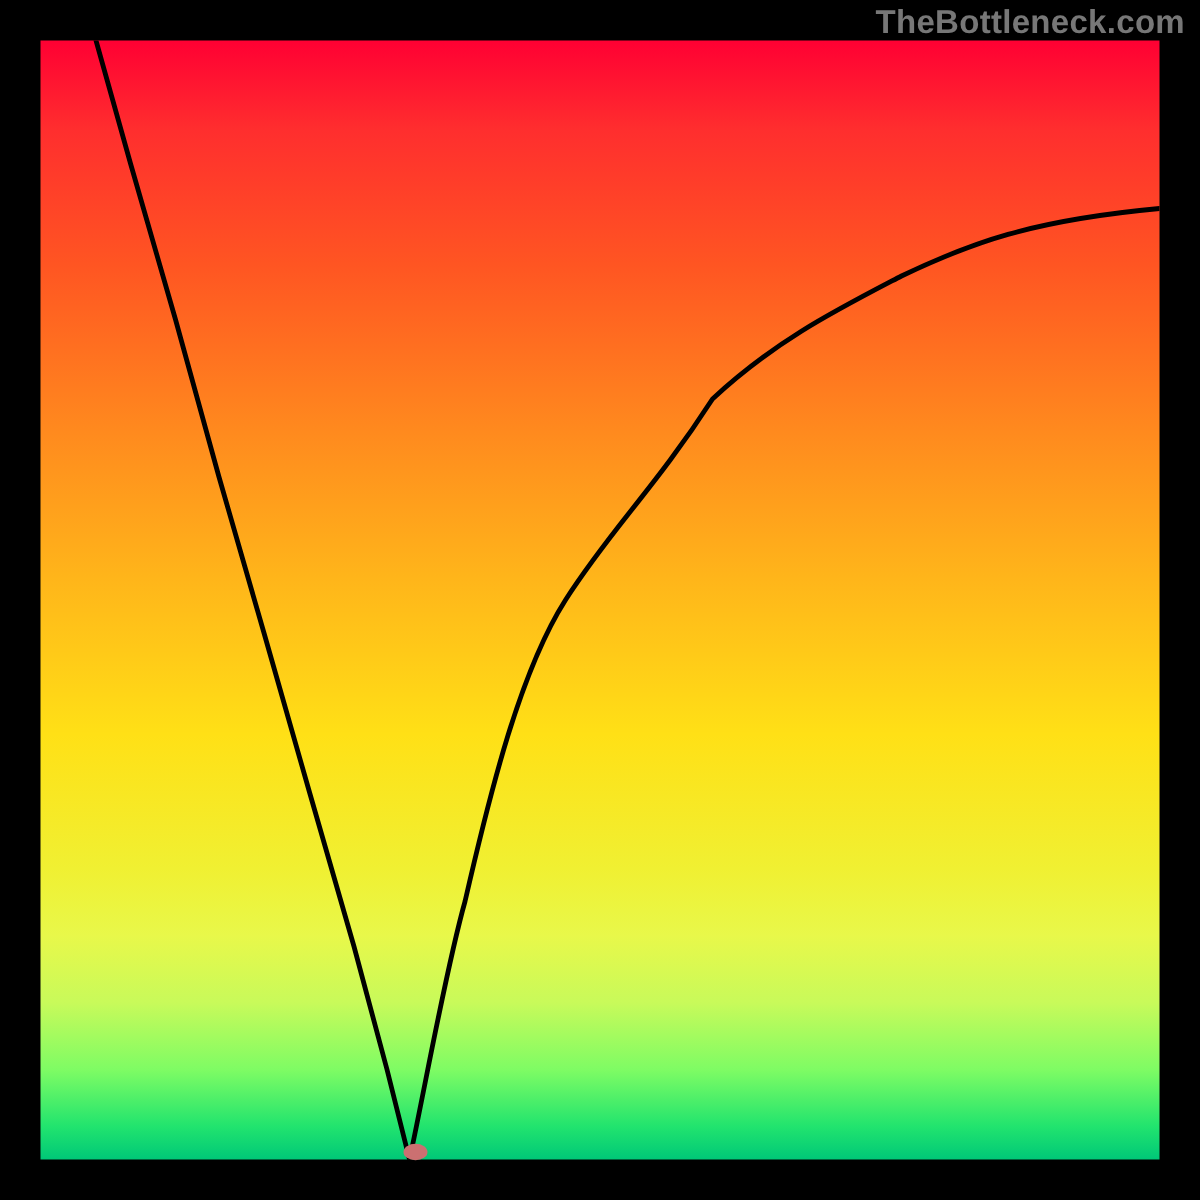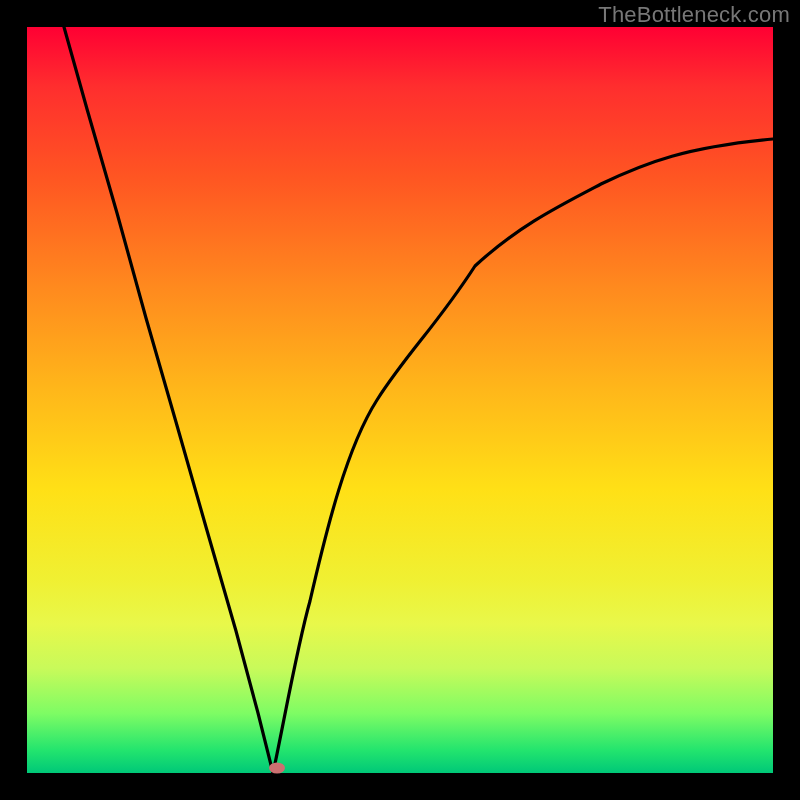--- a/index.html
+++ b/index.html
@@ -36,21 +36,21 @@
       #22e46e 97%,
       #00c878 100%
     );
   }
   .watermark {
     position: absolute;
     top: 2px;
     right: 10px;
     color: #777;
     font-size: 22px;
-    font-weight: 400;
+    font-weight: 700;
     letter-spacing: 0.2px;
     z-index: 5;
     text-align: right;
   }
   svg.curve {
     position: absolute;
     left: 27px;
     top: 27px;
     width: 746px;
     height: 746px;

